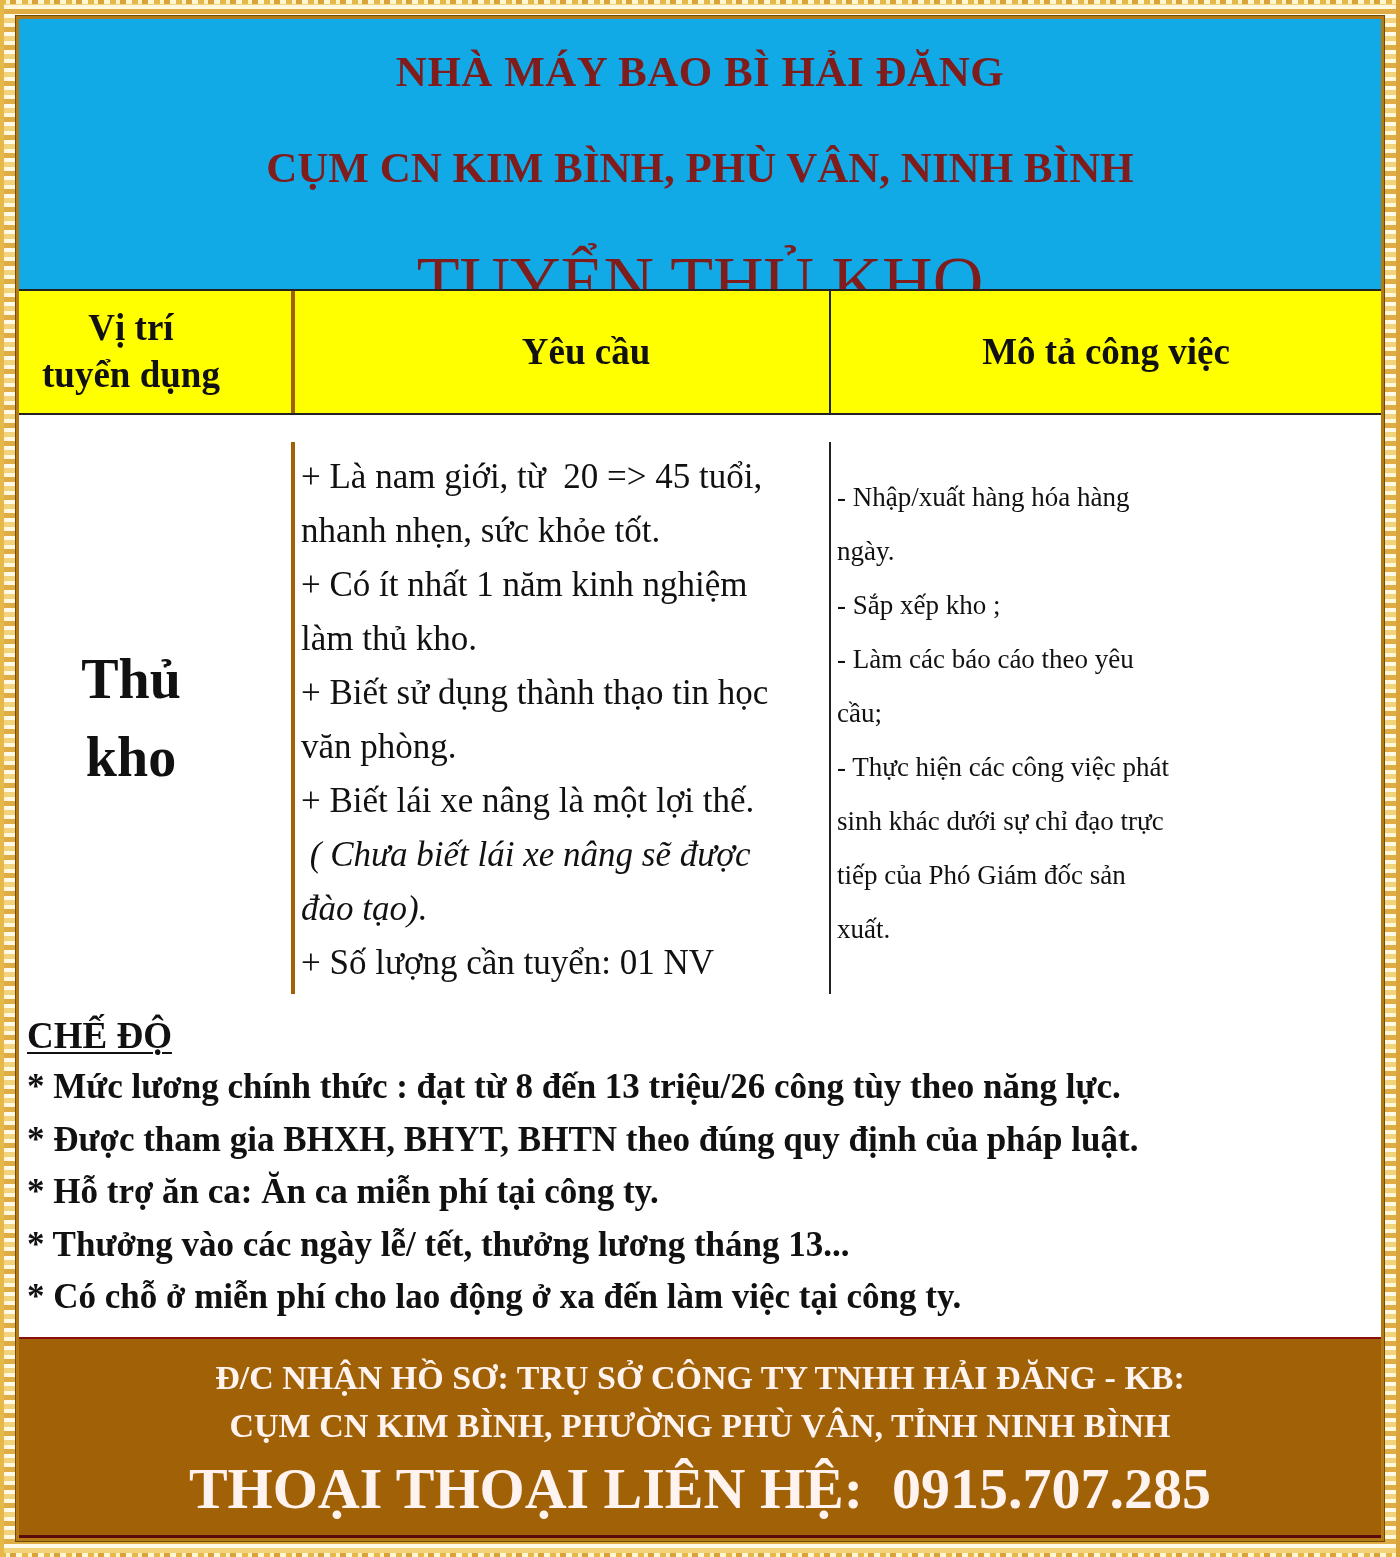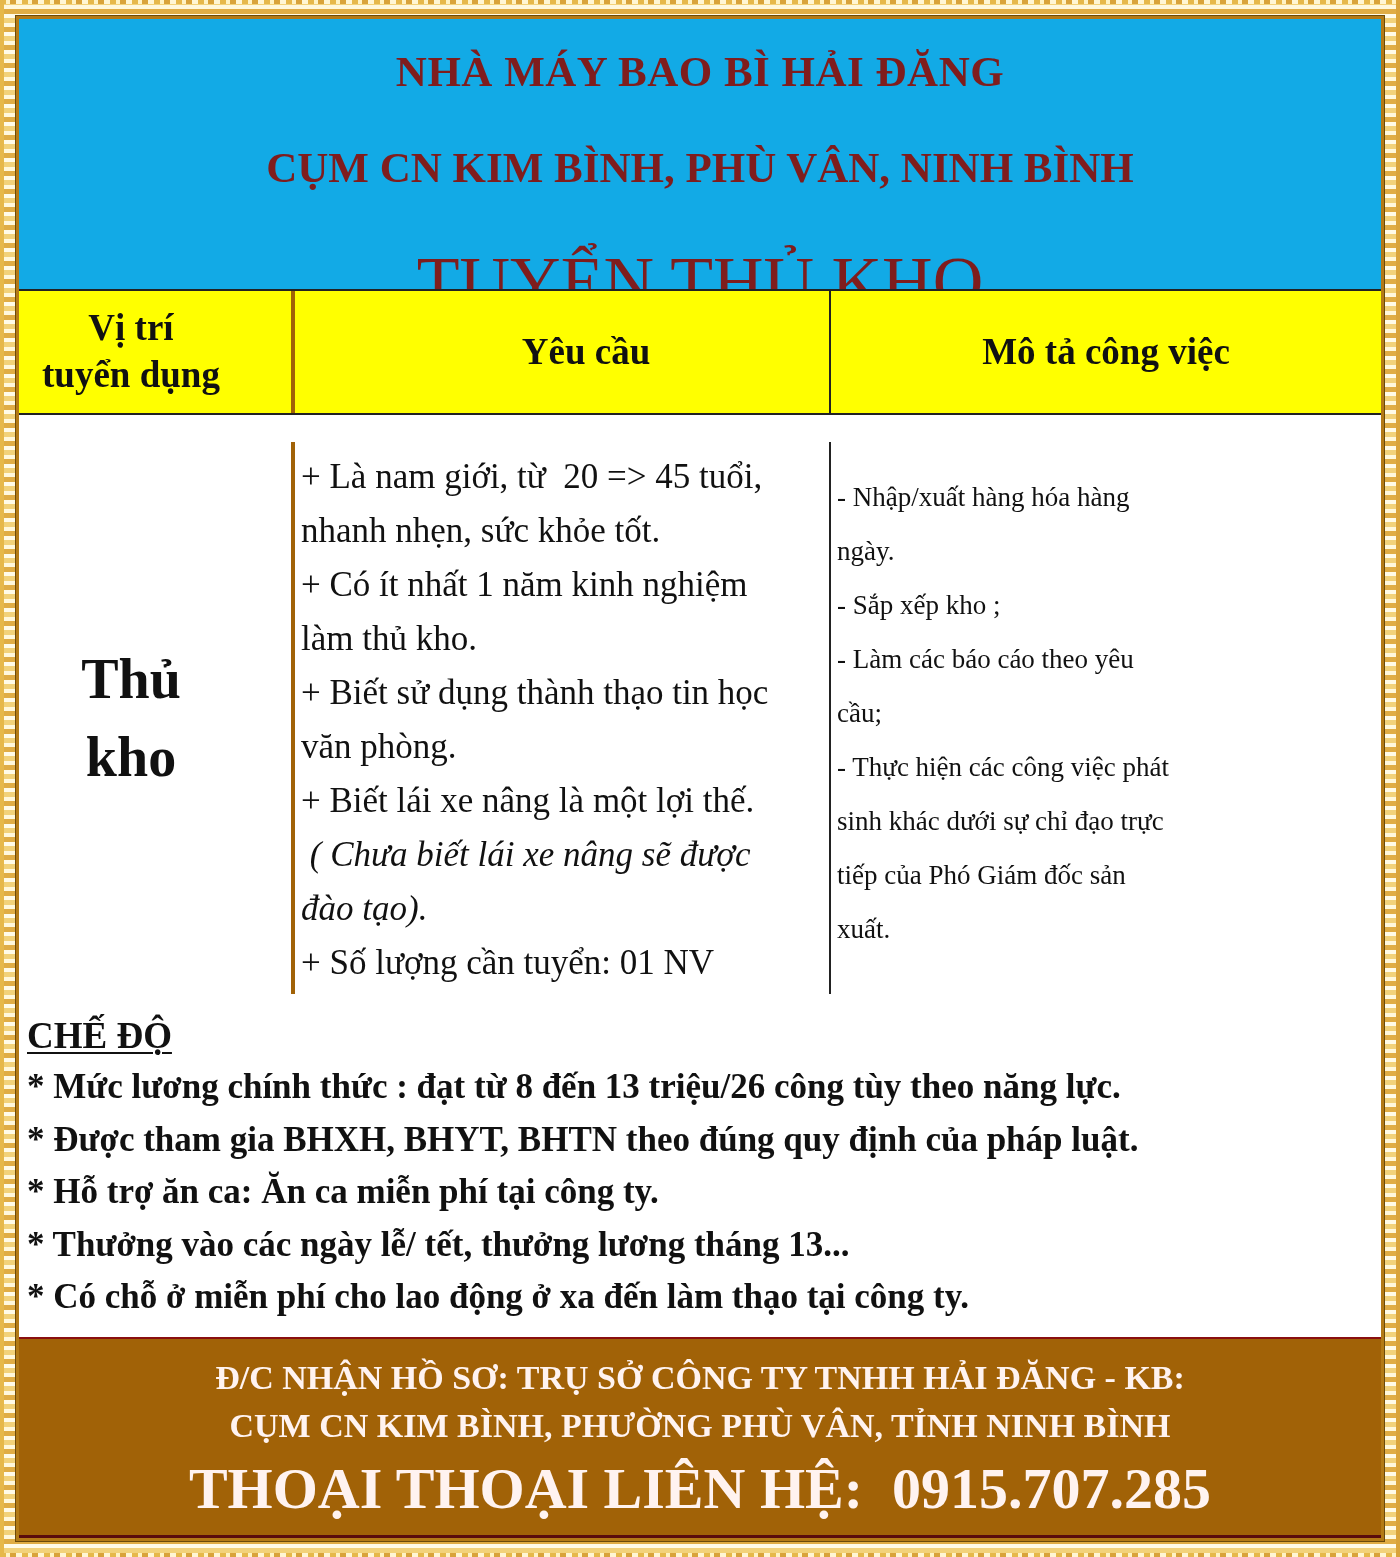--- a/index.html
+++ b/index.html
@@ -128,21 +128,21 @@
         </div>
       </div>
     </div>
 
     <div class="ben">
       <div class="title">CHẾ ĐỘ</div>
       <div class="item">* Mức lương chính thức : đạt từ 8 đến 13 triệu/26 công tùy theo năng lực.</div>
       <div class="item">* Được tham gia BHXH, BHYT, BHTN theo đúng quy định của pháp luật.</div>
       <div class="item">* Hỗ trợ ăn ca: Ăn ca miễn phí tại công ty.</div>
       <div class="item">* Thưởng vào các ngày lễ/ tết, thưởng lương tháng 13...</div>
-      <div class="item">* Có chỗ ở miễn phí cho lao động ở xa đến làm thạo tại công ty.</div>
+      <div class="item">* Có chỗ ở miễn phí cho lao động ở xa đến làm việc tại công ty.</div>
     </div>
 
     <div class="ftr">
       <div class="a1">Đ/C NHẬN HỒ SƠ: TRỤ SỞ CÔNG TY TNHH HẢI ĐĂNG - KB:</div>
       <div class="a2">CỤM CN KIM BÌNH, PHƯỜNG PHÙ VÂN, TỈNH NINH BÌNH</div>
       <div class="ph">THOẠI THOẠI LIÊN HỆ:  0915.707.285</div>
     </div>
 
   </div>
 </div>

